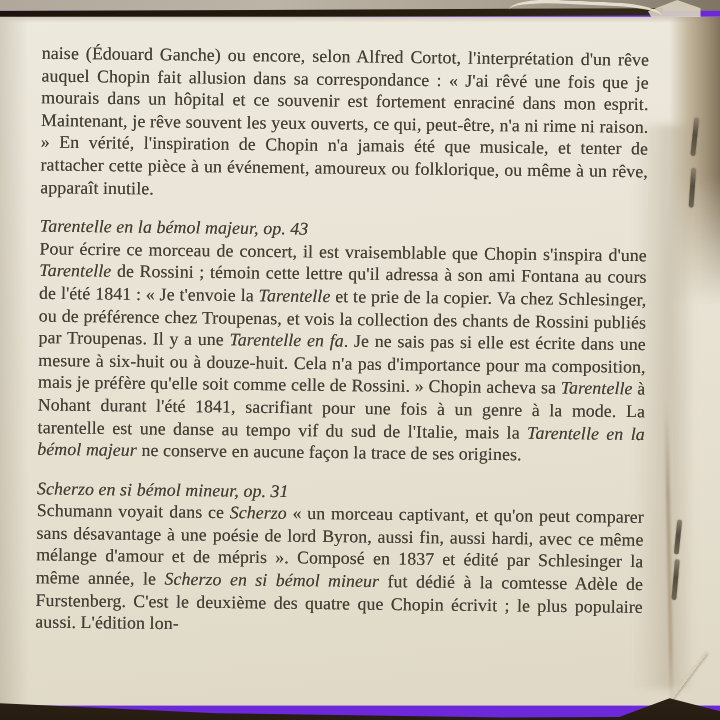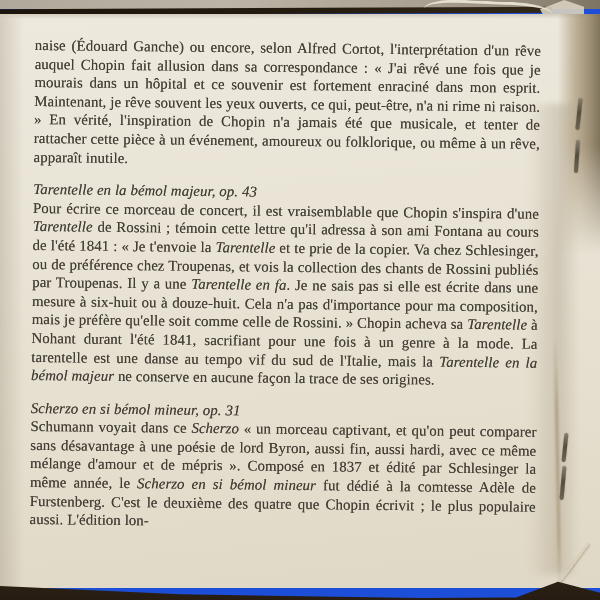--- a/index.html
+++ b/index.html
@@ -1,18 +1,18 @@
 <!DOCTYPE html>
 <html><head>
 <meta charset="utf-8">
 <style>
   html,body{margin:0;padding:0;background:#2b2015;}
   .photo{
     position:relative;width:600px;height:600px;overflow:hidden;
-    background:#1d4ed8;
+    background:#6d28d9;
     font-family:"Liberation Serif","DejaVu Serif",serif;
   }
   
   .top-band{
     position:absolute;left:0;top:0;width:100%;height:9px;
     background:linear-gradient(90deg,#b0a89a 0%,#bcb4a6 38%,#aaa192 70%,#93897a 88%,#7d7464 100%);
   }
   
   .top-line{
     position:absolute;left:-4px;top:8px;width:556px;height:6px;

